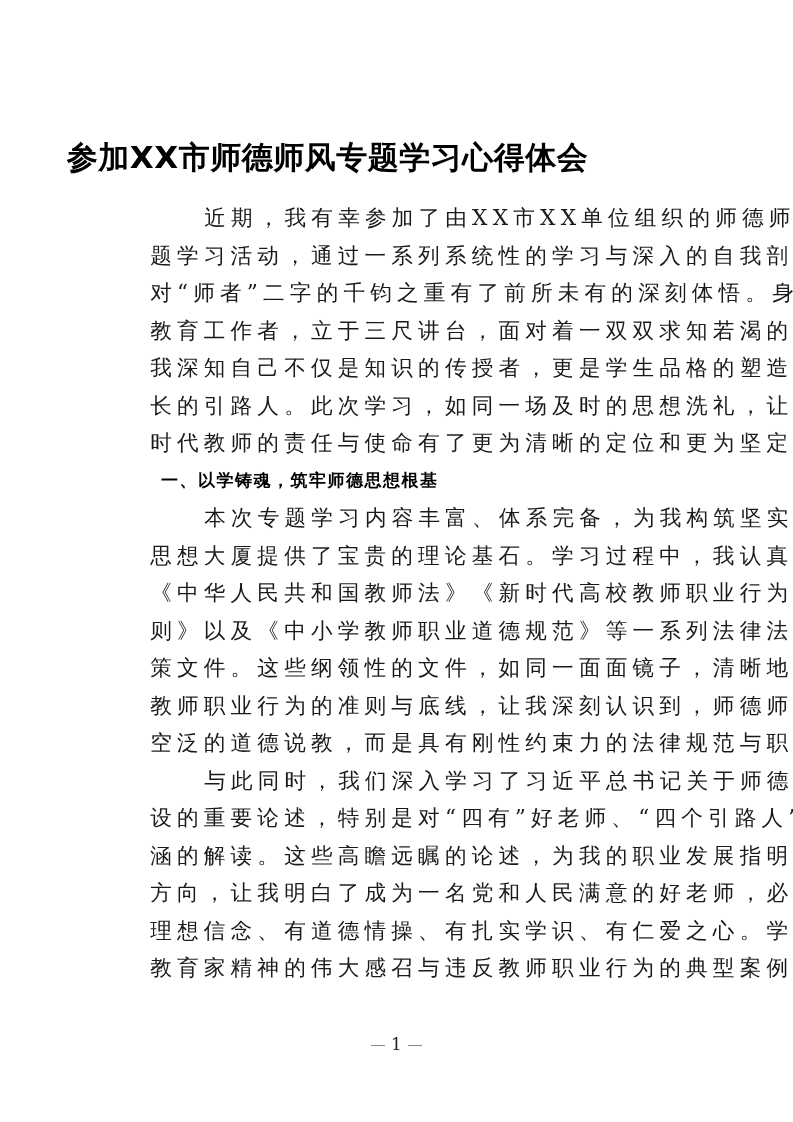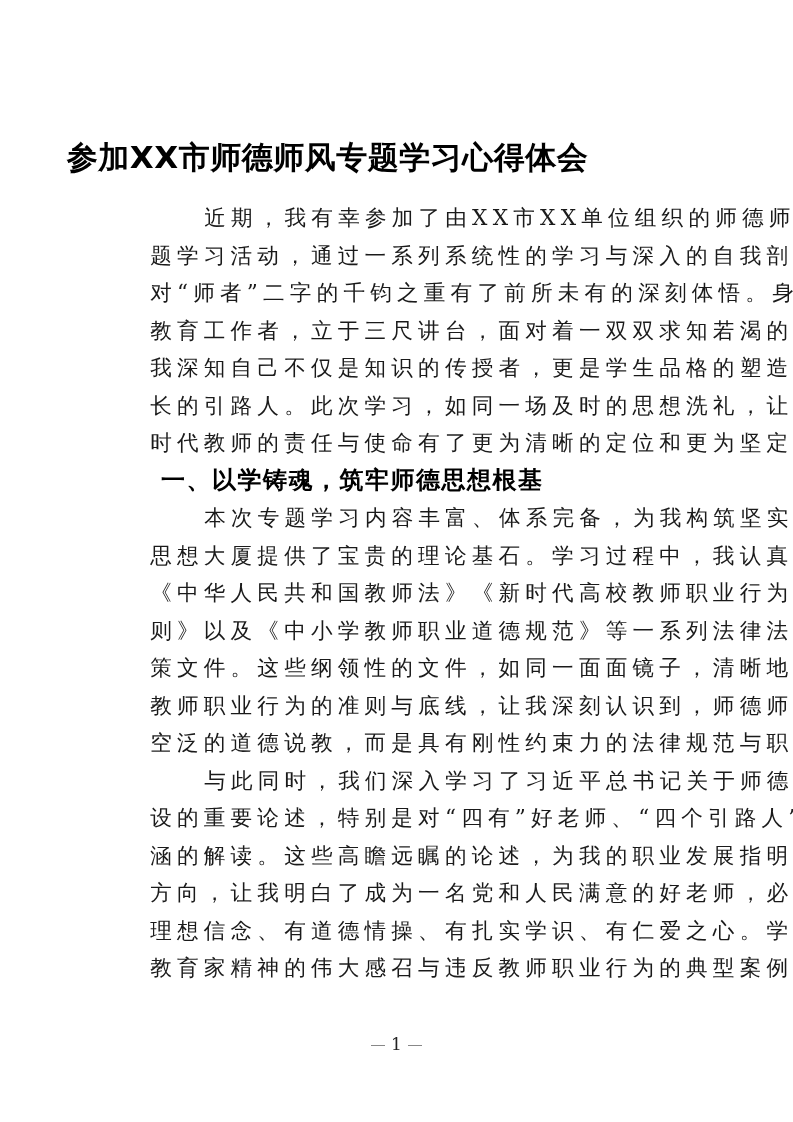--- a/index.html
+++ b/index.html
@@ -59,21 +59,21 @@
     text-align-last: justify;
   }
   .line.last {
     text-align-last: left;
   }
   .heading {
     margin: 0;
     padding-left: 54px;
     font-family: "DejaVu Sans", "Liberation Sans", sans-serif;
     font-weight: bold;
-    font-size: 24px;
+    font-size: 17px;
     letter-spacing: 1.5px;
     line-height: 37.5px;
     color: #000;
     white-space: nowrap;
   }
   .page-number {
     position: absolute;
     top: 1034px;
     left: 0;
     width: 793px;

